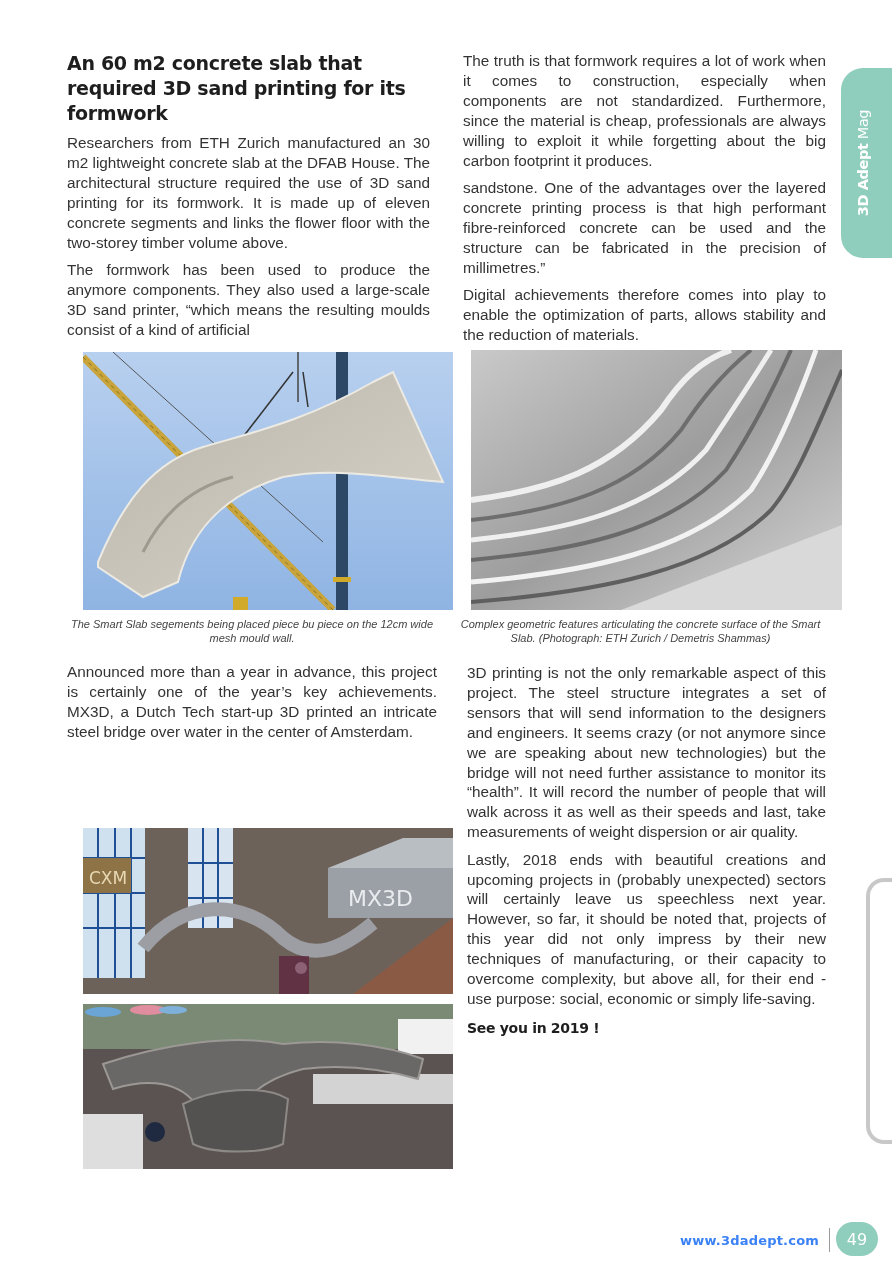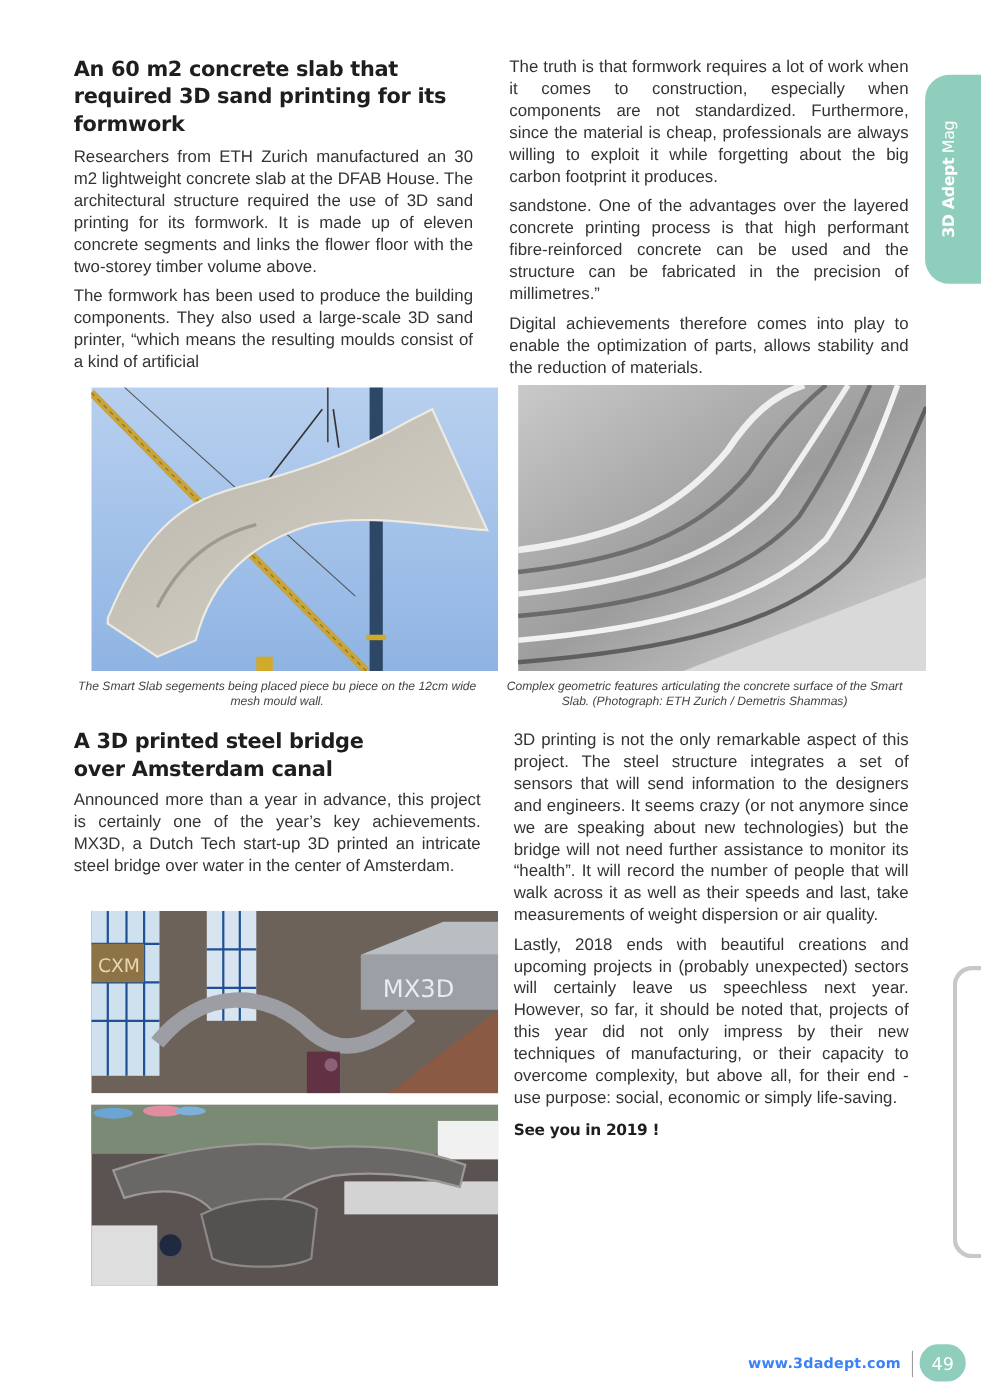--- a/index.html
+++ b/index.html
@@ -71,21 +71,21 @@
 </head>
 <body>
 
 <div class="side-tab">
   <div class="side-tab-label"><b>3D Adept</b><span> Mag</span></div>
 </div>
 
 <div class="col" style="left:67px; top:51px; width:363px;">
   <h2 class="heading" style="margin-bottom:7px;">An 60 m2 concrete slab that required 3D sand printing for its formwork</h2>
   <p class="para">Researchers from ETH Zurich manufactured an 30 m2 lightweight concrete slab at the DFAB House. The architectural structure required the use of 3D sand printing for its formwork. It is made up of eleven concrete segments and links the flower floor with the two-storey timber volume above.</p>
-  <p class="para">The formwork has been used to produce the building components. They also used a large-scale 3D sand printer, “which means the resulting moulds consist of a kind of artificial</p>
+  <p class="para">The formwork has been used to produce the anymore components. They also used a large-scale 3D sand printer, “which means the resulting moulds consist of a kind of artificial</p>
 </div>
 
 <div class="col" style="left:463px; top:51px; width:363px;">
   <p class="para">The truth is that formwork requires a lot of work when it comes to construction, especially when components are not standardized. Furthermore, since the material is cheap, professionals are always willing to exploit it while forgetting about the big carbon footprint it produces.</p>
   <p class="para">sandstone. One of the advantages over the layered concrete printing process is that high performant fibre-reinforced concrete can be used and the structure can be fabricated in the precision of millimetres.”</p>
   <p class="para">Digital achievements therefore comes into play to enable the optimization of parts, allows stability and the reduction of materials.</p>
 </div>
 
 <div class="photo" style="left:67px; top:352px; width:370px; height:258px;" title="Concrete slab segment lifted by crane against blue sky">
   <svg width="370" height="258" viewBox="0 0 370 258">
@@ -130,21 +130,20 @@
     <path d="M0 190 C100 180, 180 160, 235 100 C255 70, 275 40, 300 0" stroke="#efefef" stroke-width="5" fill="none"></path>
     <path d="M0 210 C110 200, 200 180, 255 120 C275 90, 295 55, 320 0" stroke="#6a6a6a" stroke-width="4" fill="none"></path>
     <path d="M0 232 C120 222, 220 200, 280 140 C300 110, 320 70, 345 0" stroke="#f2f2f2" stroke-width="5" fill="none"></path>
     <path d="M0 252 C130 242, 240 220, 300 160 C325 130, 345 80, 371 20" stroke="#5f5f5f" stroke-width="4" fill="none"></path>
     <path d="M150 260 L371 175 L371 260 Z" fill="#d9d9d9"></path>
   </svg>
 </div>
 <div class="caption" style="left:455px; top:617px; width:371px;">Complex geometric features articulating the concrete surface of the Smart Slab. (Photograph: ETH Zurich / Demetris Shammas)</div>
 
 <div class="col" style="left:67px; top:662px; width:370px;">
-  <h2 class="heading" style="width:290px;">A 3D printed steel bridge over Amsterdam canal</h2>
   <p class="para">Announced more than a year in advance, this project is certainly one of the year’s key achievements. MX3D, a Dutch Tech start-up 3D printed an intricate steel bridge over water in the center of Amsterdam.</p>
 </div>
 
 <div class="photo" style="left:67px; top:828px; width:370px; height:166px;" title="MX3D workshop with steel bridge under construction">
   <svg width="370" height="166" viewBox="0 0 370 166">
     <rect width="370" height="166" fill="#6d6259"></rect>
     <rect x="0" y="0" width="62" height="150" fill="#cfe0ee"></rect>
     <g stroke="#1f4f94" stroke-width="2">
       <line x1="15" y1="0" x2="15" y2="150"></line>
         <line x1="32" y1="0" x2="32" y2="150"></line>

